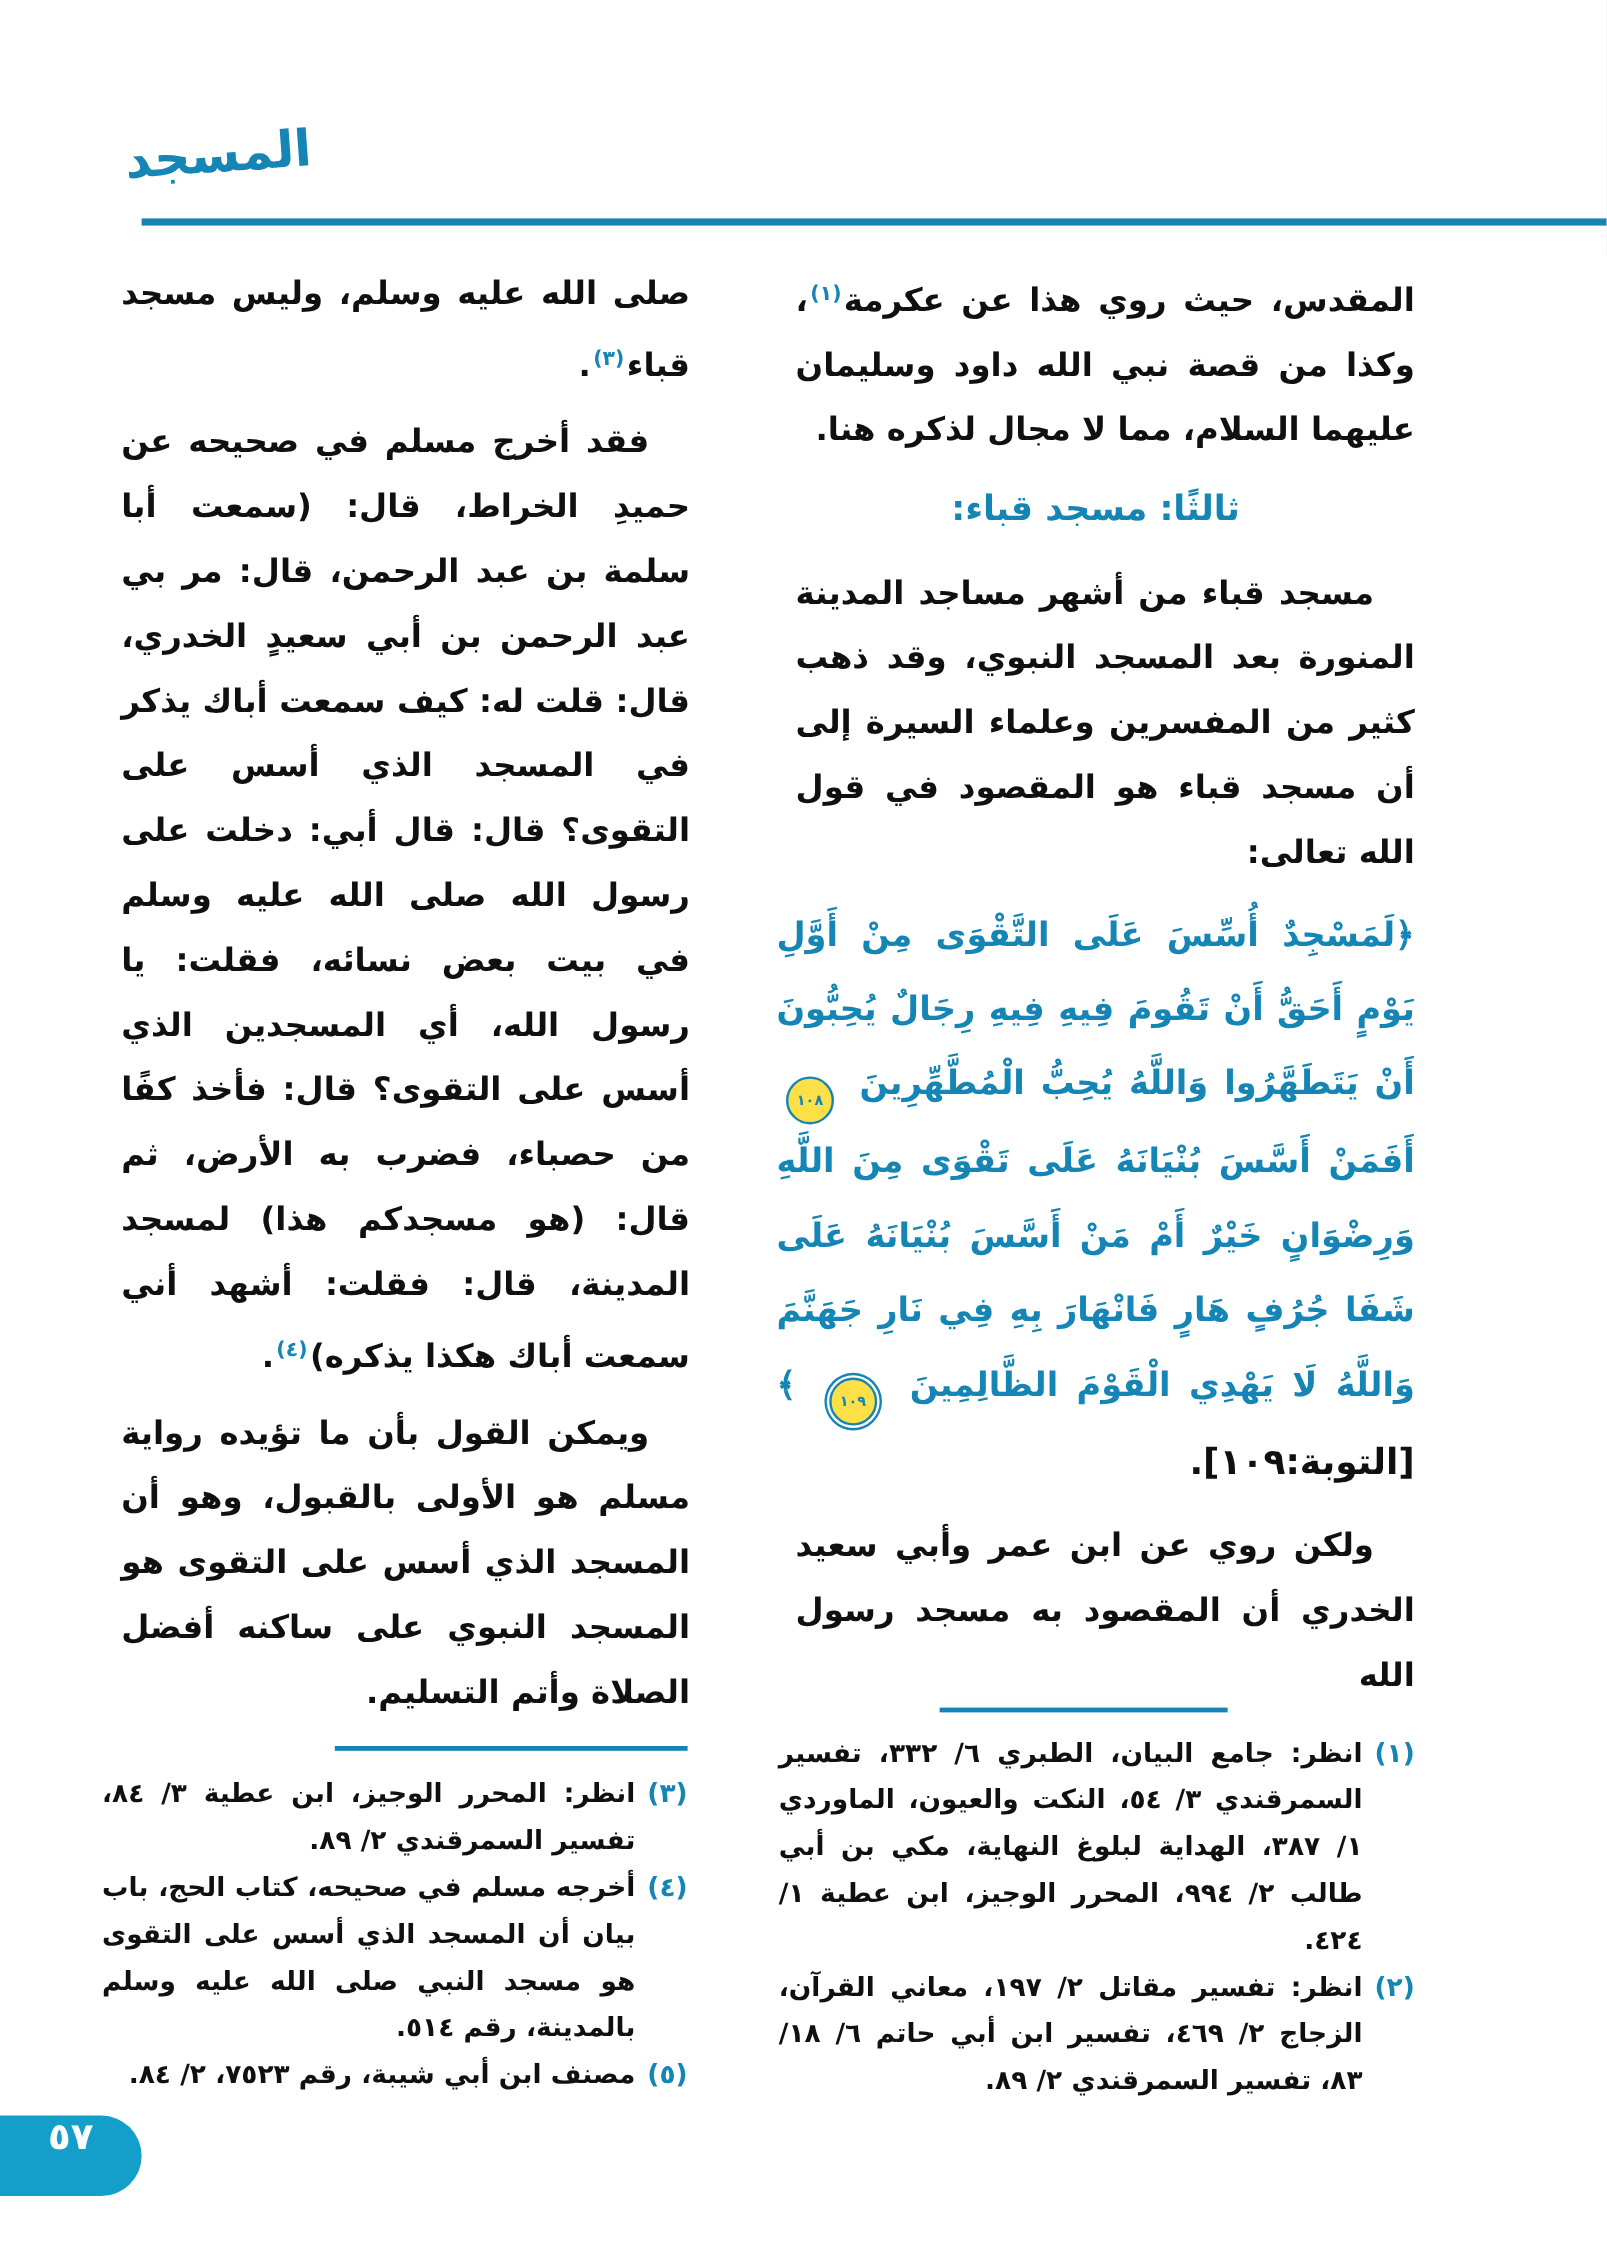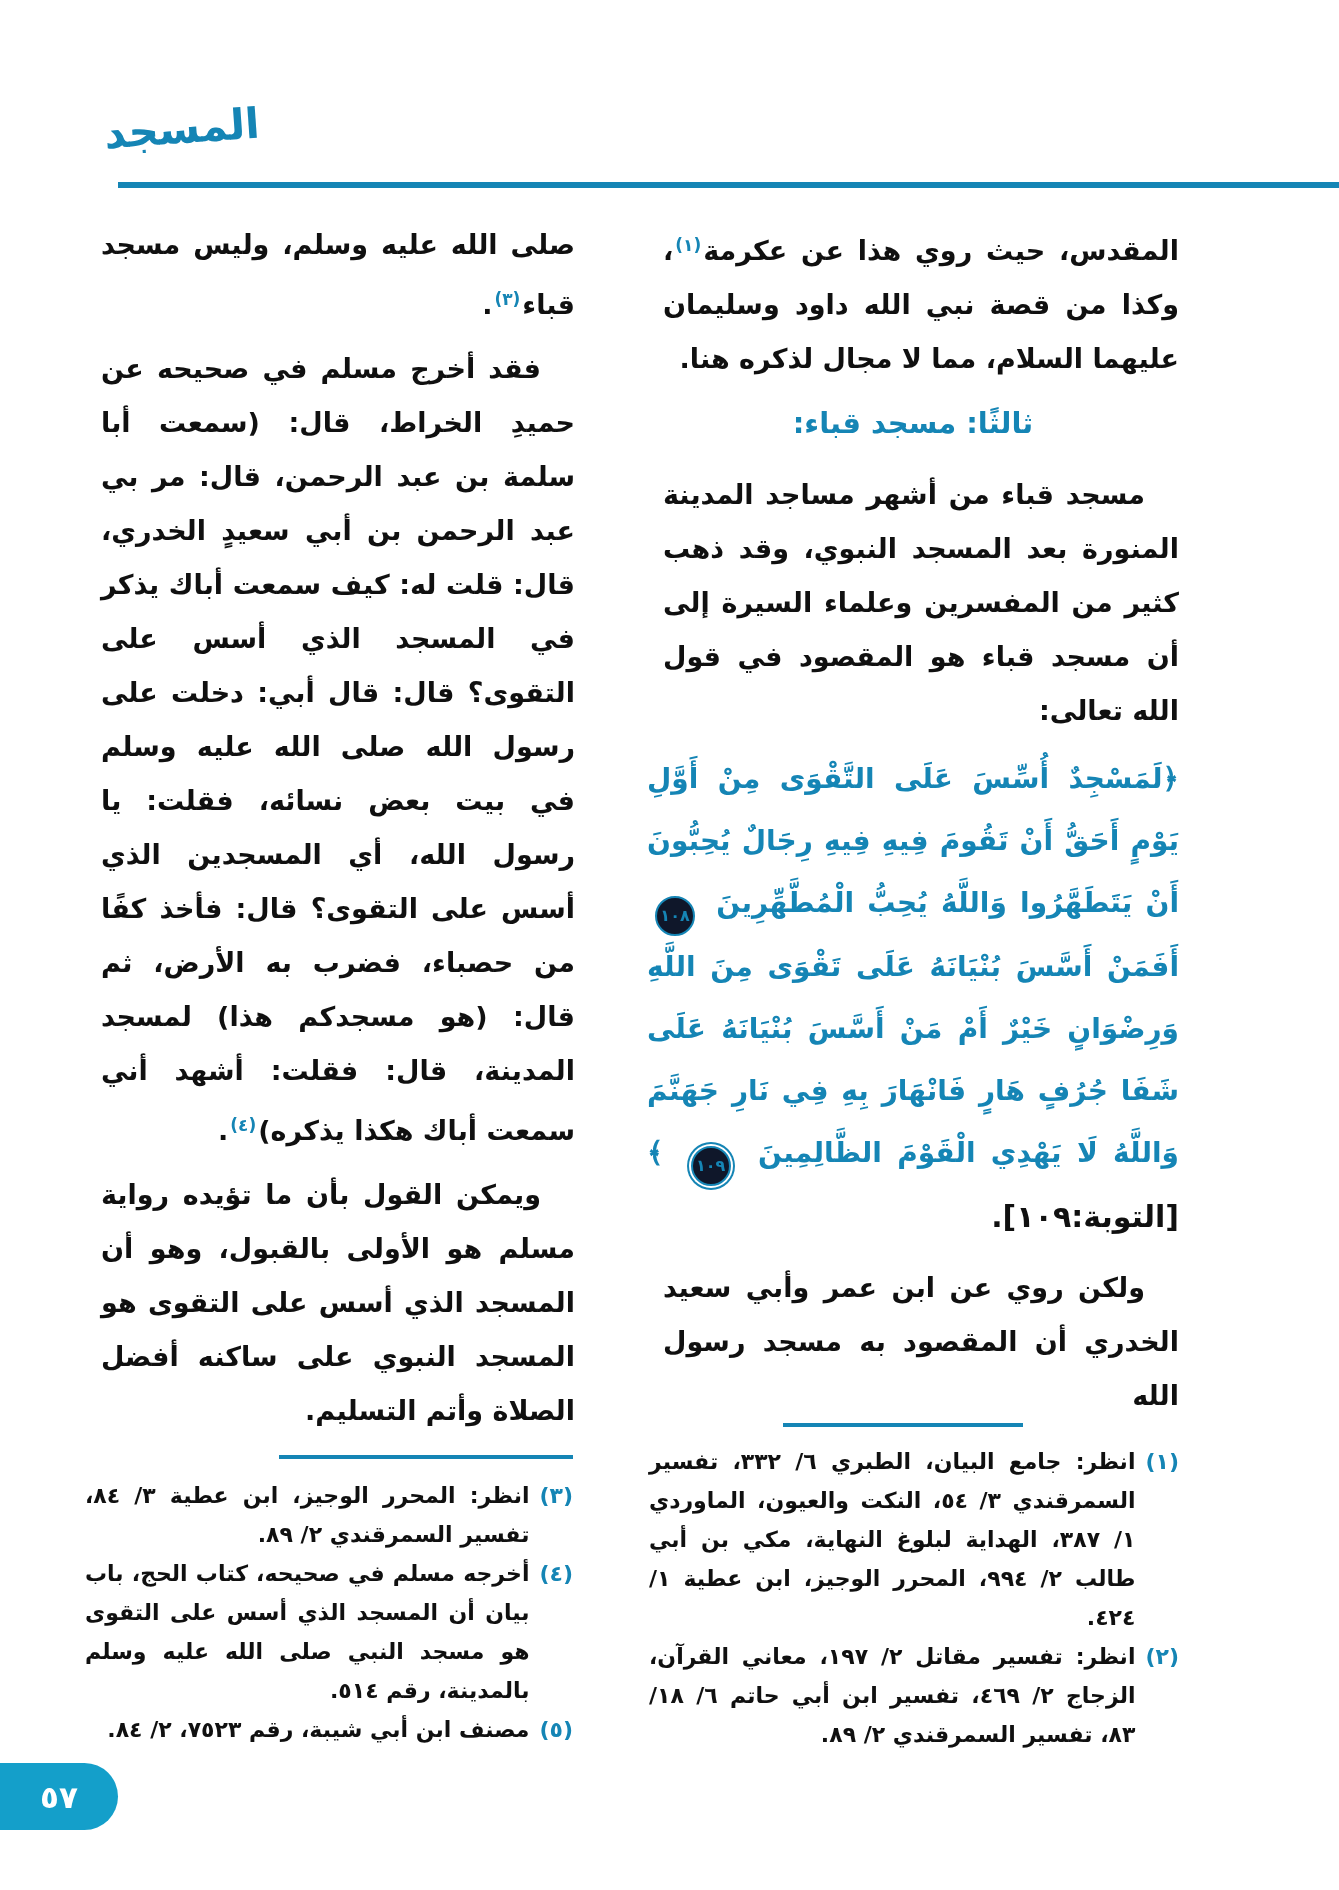--- a/index.html
+++ b/index.html
@@ -57,25 +57,25 @@
     line-height:62px;
     text-align:justify;
     margin:4px 0 12px 0;
   }
   .ayah-mark{
     display:inline-flex;
     width:36px;height:36px;
     border:2px solid var(--accent);
     border-radius:50%;
     align-items:center;justify-content:center;
-    font-size:16px;line-height:1;
+    font-size:12px;line-height:1;
     color:var(--accent);
     vertical-align:-9px;
     margin:0 8px;
-    background:#0f172a;
+    background:#fde047;
   }
   .ayah-mark.ornate{
     box-shadow:0 0 0 2px #ffffff,0 0 0 4px var(--accent);
     margin:0 12px;
   }
   .vref{color:var(--ink);font-size:30px;}
   
   .fn-sep{position:absolute;height:4px;background:var(--accent);}
   .sep-right{right:316px;top:1423px;width:240px;}
   .sep-left{right:766px;top:1455px;width:294px;}
@@ -95,21 +95,21 @@
     font-size:17px;
     vertical-align:9px;
     margin:0 2px;
   }
   
   .page-badge{
     position:absolute;left:0;top:1763px;
     width:118px;height:67px;
     background:var(--band);
     border-radius:0 36px 36px 0;
-    display:flex;align-items:center;justify-content:center;
+    display:flex;justify-content:center;
     color:#ffffff;font-size:31px;font-weight:bold;
   }
   .website{
     position:absolute;left:152px;top:1781px;
     color:var(--band);
     font-size:30px;font-weight:bold;
     direction:ltr;
     letter-spacing:1px;
   }
 </style>

